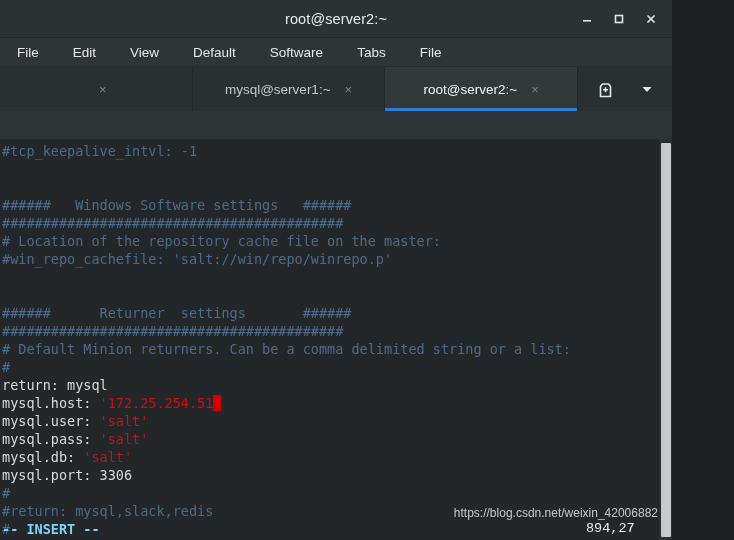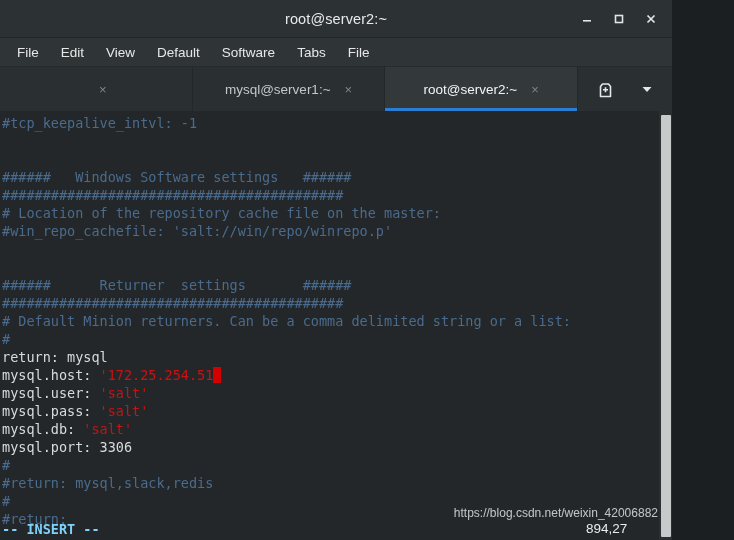--- a/index.html
+++ b/index.html
@@ -65,21 +65,21 @@
   .win-btn svg { display: block; }
 
   
   .menubar {
     height: 28px;
     min-height: 28px;
     background: #2f3437;
     display: flex;
     align-items: center;
     padding-left: 8px;
-    gap: 4px;
+    gap: 16px;
   }
   .menu-item {
     font-size: 13.5px;
     color: #e6e8e8;
     padding: 3px 9px;
     cursor: default;
     white-space: nowrap;
   }
 
   
@@ -146,20 +146,21 @@
     cursor: default;
   }
 
   
   .terminal-wrap {
     flex: 1;
     display: flex;
     background: #242729;
     position: relative;
     overflow: hidden;
+    margin-top: 28px;
   }
   .terminal {
     flex: 1;
     background: #242729;
     font-family: "DejaVu Sans Mono", "Liberation Mono", monospace;
     font-size: 13.5px;
     line-height: 18px;
     padding: 3px 0 0 2px;
     position: relative;
     overflow: hidden;
@@ -187,21 +188,21 @@
     font-family: "DejaVu Sans Mono", "Liberation Mono", monospace;
     font-size: 13.5px;
     line-height: 18px;
     color: #7dd3fc;
     font-weight: bold;
   }
   .status-pos {
     position: absolute;
     left: 586px;
     bottom: 2px;
-    font-family: Liberation Sans, sans-serif;
+    font-family: Liberation Mono, monospace;
     font-size: 13.5px;
     line-height: 18px;
     color: #e9ecec;
   }
   .status-pct {
     position: absolute;
     left: 680px;
     bottom: 2px;
     font-family: "DejaVu Sans Mono", "Liberation Mono", monospace;
     font-size: 13.5px;

